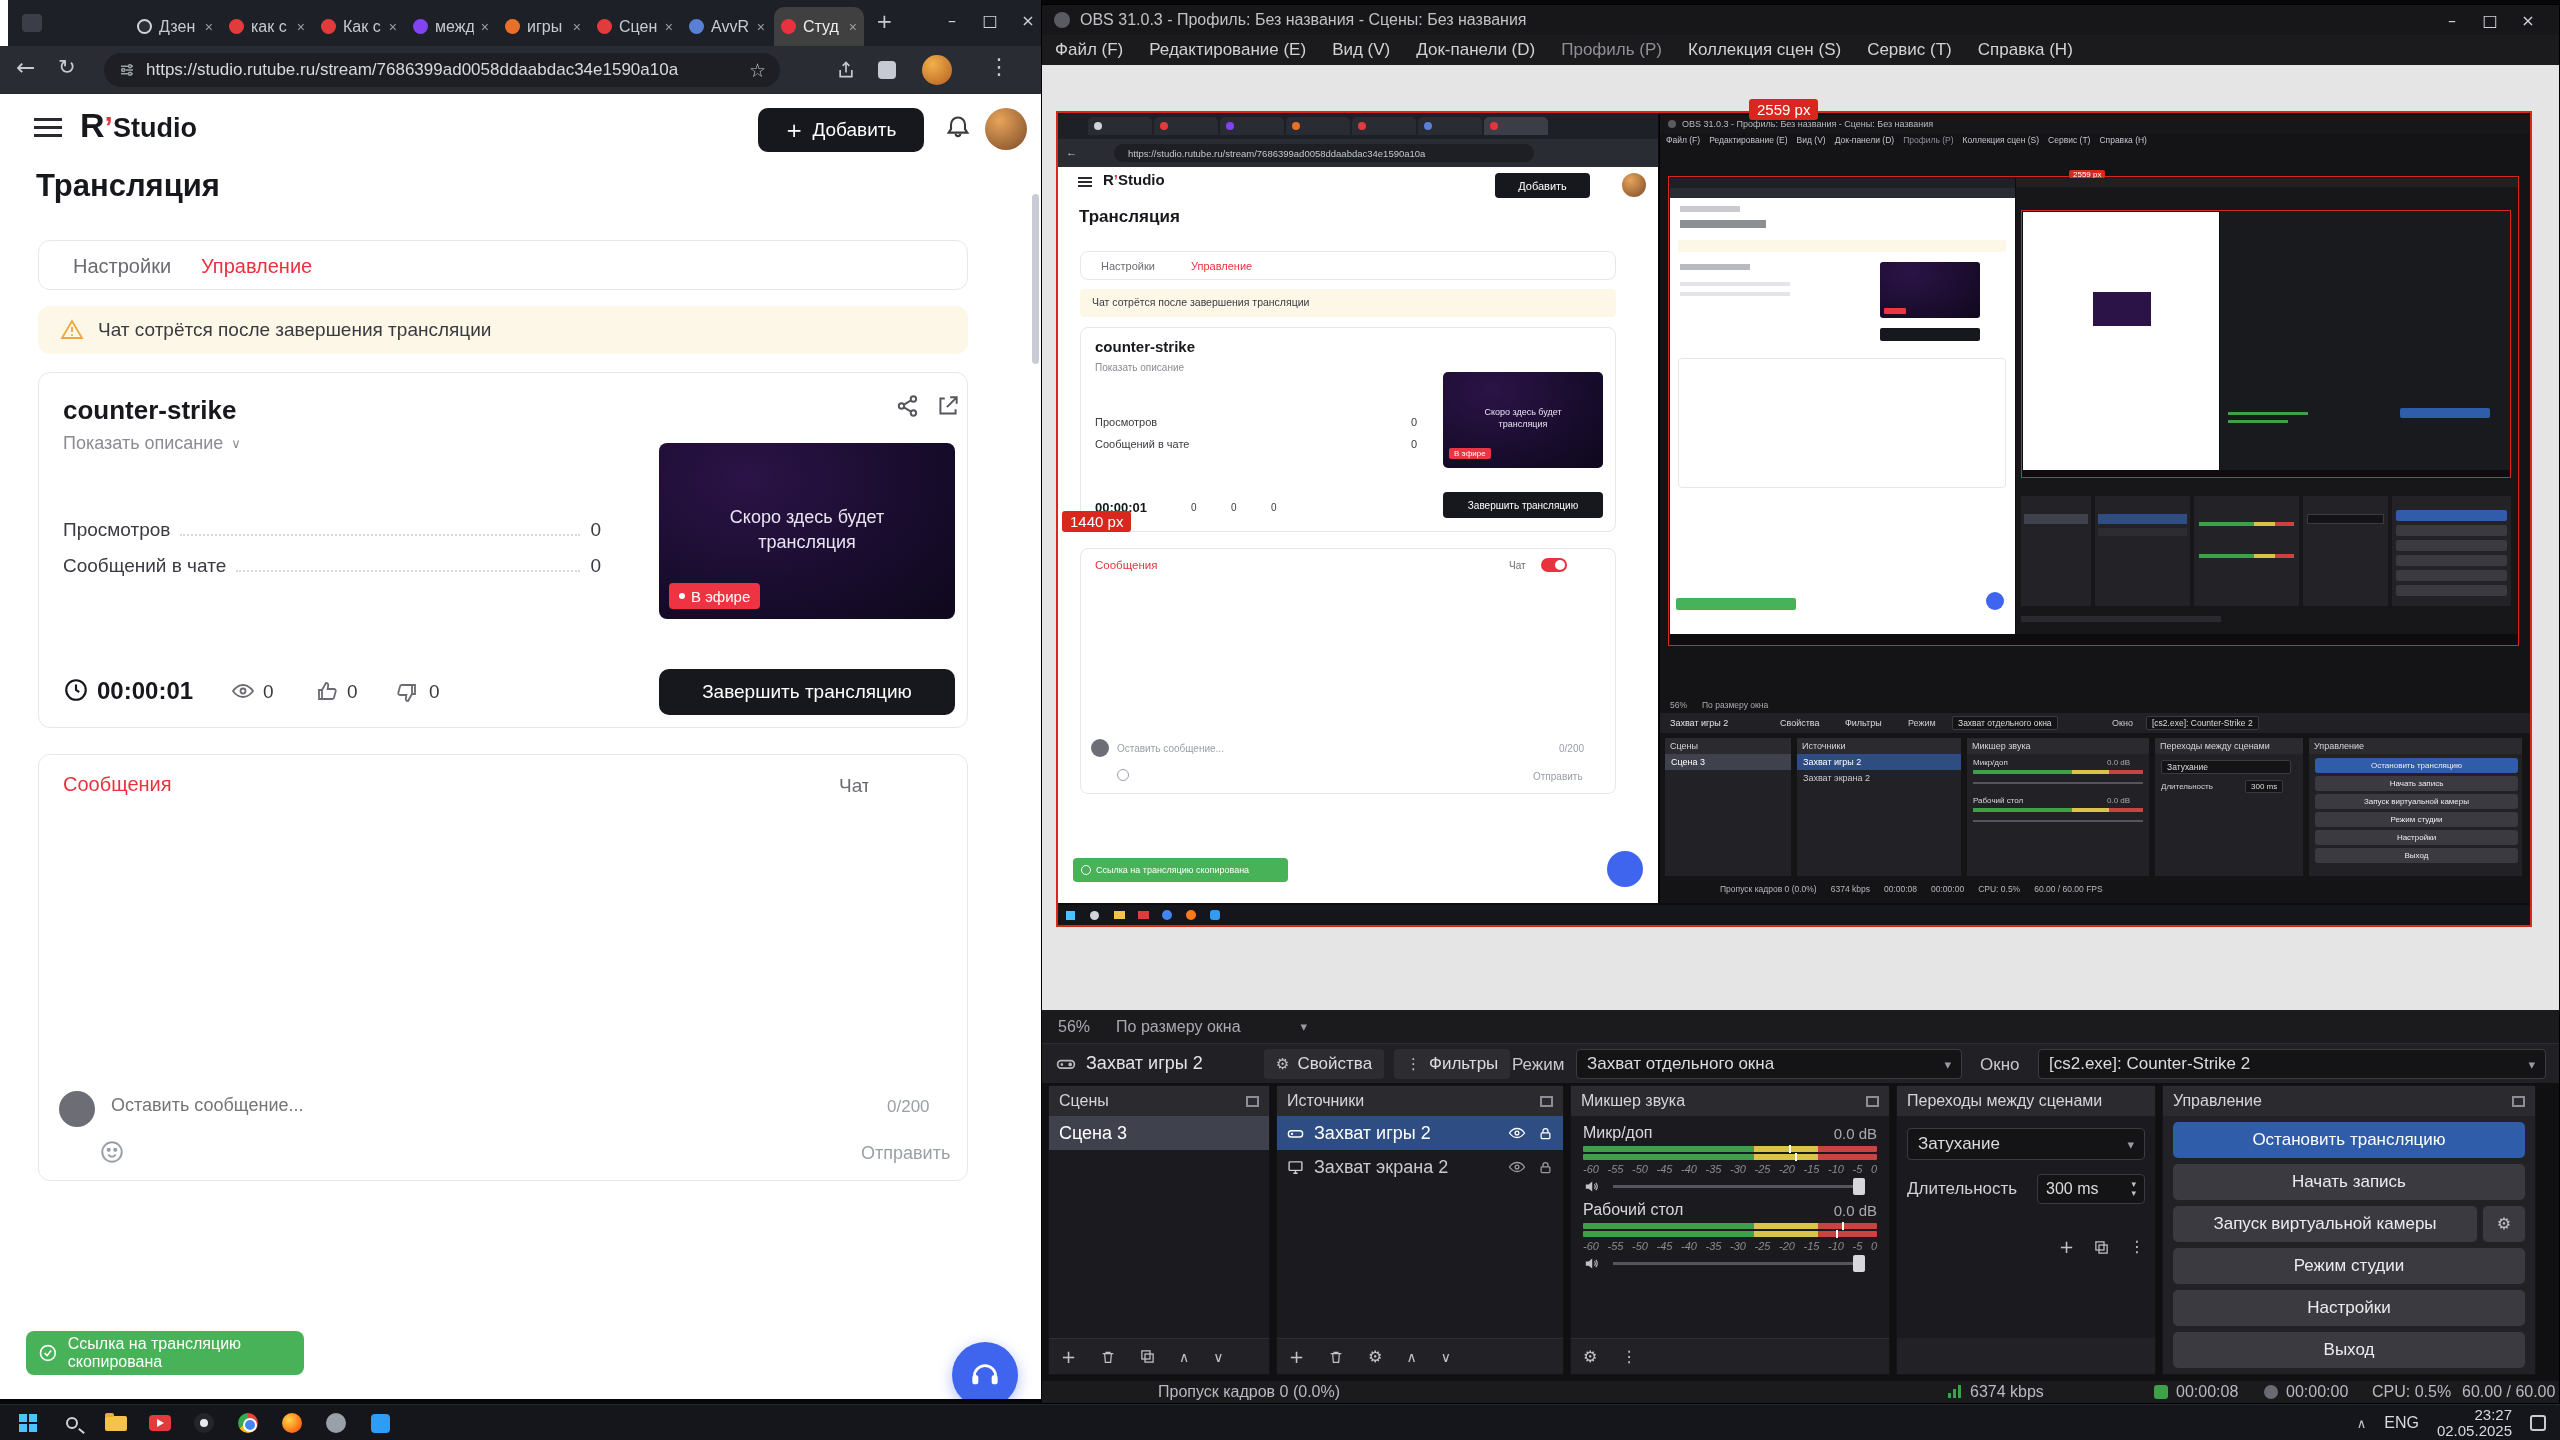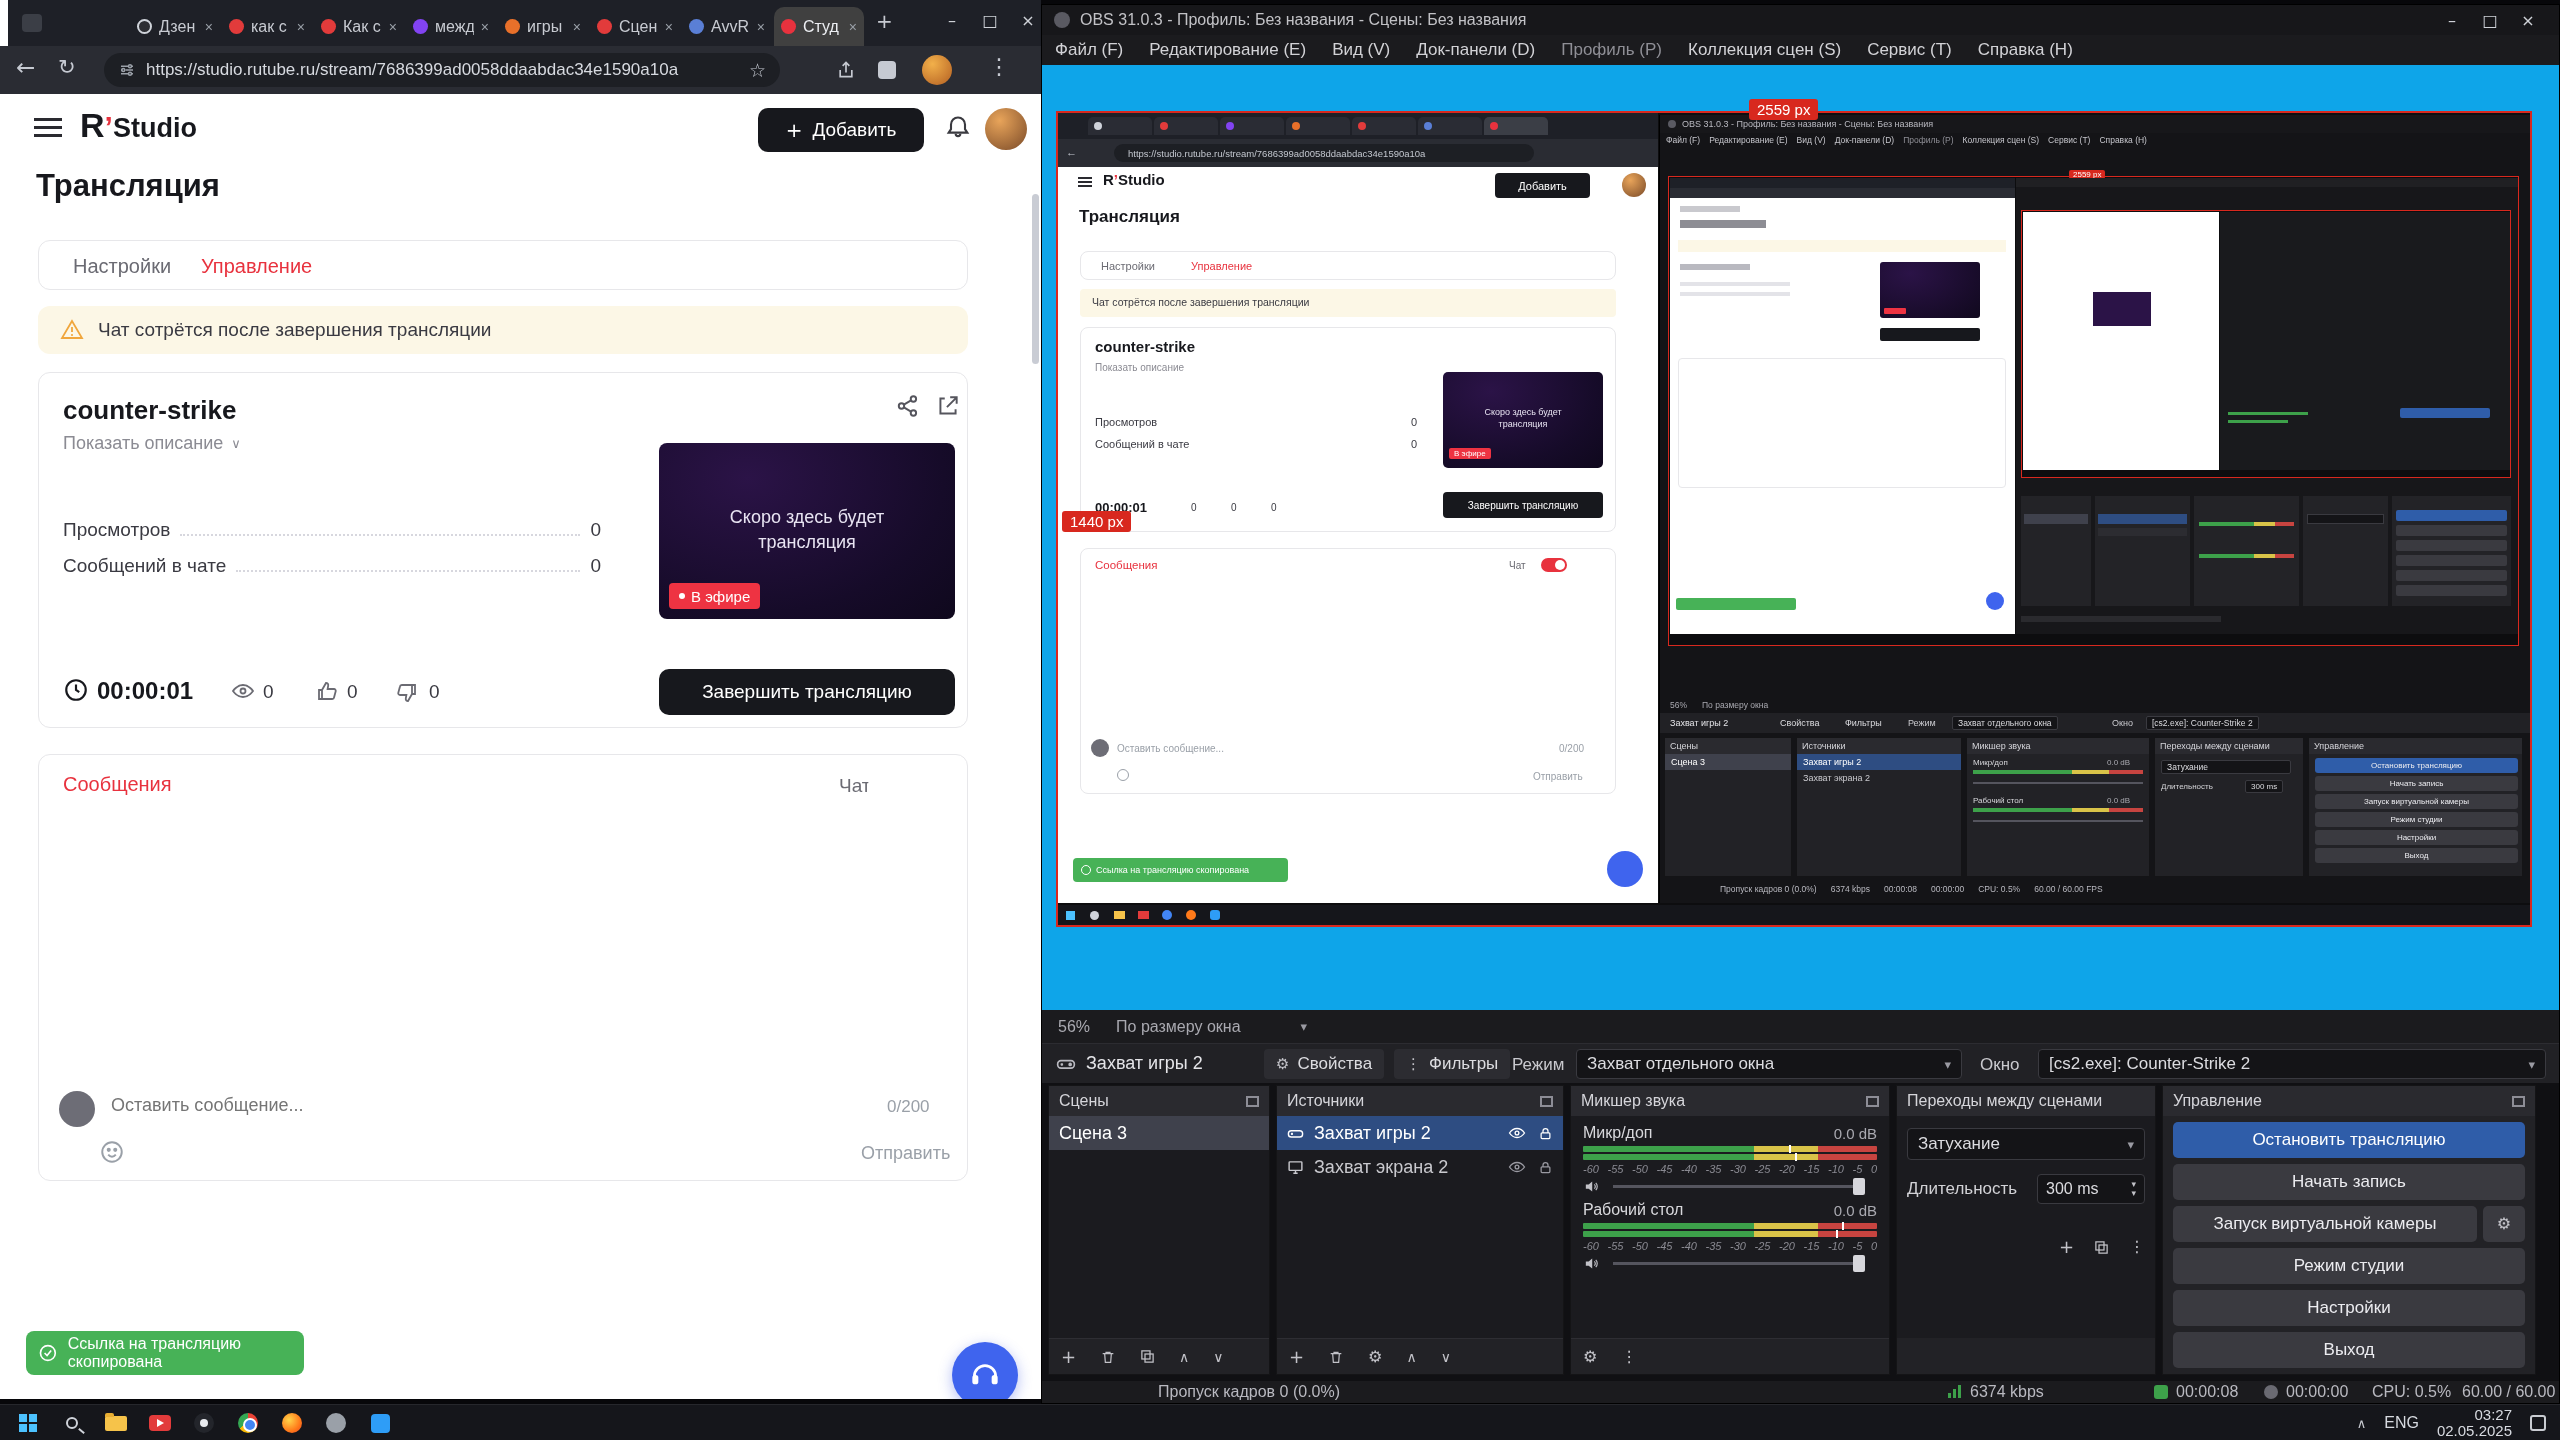--- a/index.html
+++ b/index.html
@@ -38,21 +38,21 @@
 .tog i{position:absolute;right:3px;top:3px;width:20px;height:20px;border-radius:50%;background:#fff}
 #toast{position:absolute;left:26px;top:1237px;width:278px;height:44px;background:#47b257;border-radius:8px;display:flex;align-items:center;gap:10px;padding:0 12px;color:#fff;font-size:16px}
 #fab{position:absolute;left:952px;top:1248px;width:66px;height:66px;border-radius:50%;background:#3f64ee;display:flex;align-items:center;justify-content:center;box-shadow:0 4px 14px rgba(40,70,220,.35)}
 #bscroll{position:absolute;right:2px;top:100px;width:7px;height:170px;border-radius:4px;background:#c9ccd4}
 
 
 #obs{position:absolute;left:1041px;top:4px;width:1519px;height:1400px;background:#101013;border:1px solid #000;overflow:hidden}
 #obs-title{position:absolute;left:0;top:0;width:100%;height:30px;background:#17171a;display:flex;align-items:center;gap:10px;padding:0 12px;color:#c2c2c6;font-size:16px}
 #obs-menu{position:absolute;left:0;top:30px;width:100%;height:30px;background:#1b1b1e;display:flex;align-items:center;color:#d2d2d6;font-size:17px}
 #obs-menu span{padding:0 13px}
-#obs-preview{position:absolute;left:0;top:60px;width:100%;height:945px;background:#0ea5e9}
+#obs-preview{position:absolute;left:0;top:60px;width:100%;height:945px;background:#e5e5e5}
 #canvas{position:absolute;left:14px;top:46px;width:1476px;height:816px;border:2px solid #d8281e;background:#0d0d0f}
 .redchip{position:absolute;background:#d8281e;color:#fff;font-size:15px;padding:2px 8px;border-radius:3px;z-index:5}
 #zoomrow{position:absolute;left:0;top:1005px;width:100%;height:33px;background:#1b1b1e;display:flex;align-items:center;gap:26px;padding:0 16px;color:#a9a9b0;font-size:16px}
 #srcbar{position:absolute;left:0;top:1038px;width:100%;height:40px;background:#212125;border-top:1px solid #2c2c31}
 .tbtn{position:absolute;top:5px;height:30px;background:#2c2c31;border-radius:4px;display:flex;align-items:center;gap:8px;padding:0 12px;color:#dcdce0;font-size:17px}
 .dd{position:absolute;top:5px;height:30px;background:#141417;border:1px solid #3a3a40;border-radius:4px;display:flex;align-items:center;padding:0 10px;color:#dcdce0;font-size:17px}
 .dd .car{margin-left:auto;color:#9a9aa2;font-family:"DejaVu Sans",sans-serif;font-size:13px}
 #docks{position:absolute;left:0;top:1080px;width:100%;height:290px}
 .dock{position:absolute;top:0;height:290px;background:#222226;border:1px solid #141416}
 .dock-h{height:30px;background:#2a2a2f;display:flex;align-items:center;padding:0 10px;font-size:16px;color:#d5d5da}
@@ -878,20 +878,20 @@
   <span class="tico" style="left:314px">
         <span class="greyapp"></span>
       </span>
   <span class="tico" style="left:358px">
         <span class="vsc"></span>
       </span>
   <div id="tray">
     <span class="ic" style="font-size:13px;color:#c9ccd2">∧</span>
     <span style="font-size:16px">ENG</span>
     <div id="clockbox">
-      <div>03:27</div>
+      <div>23:27</div>
       <div>02.05.2025</div>
     </div>
     <span style="width:16px;height:16px;border:2px solid #c9ccd2;border-radius:3px"></span>
   </div>
 </div>
 
 </div>
 
 </body></html>

